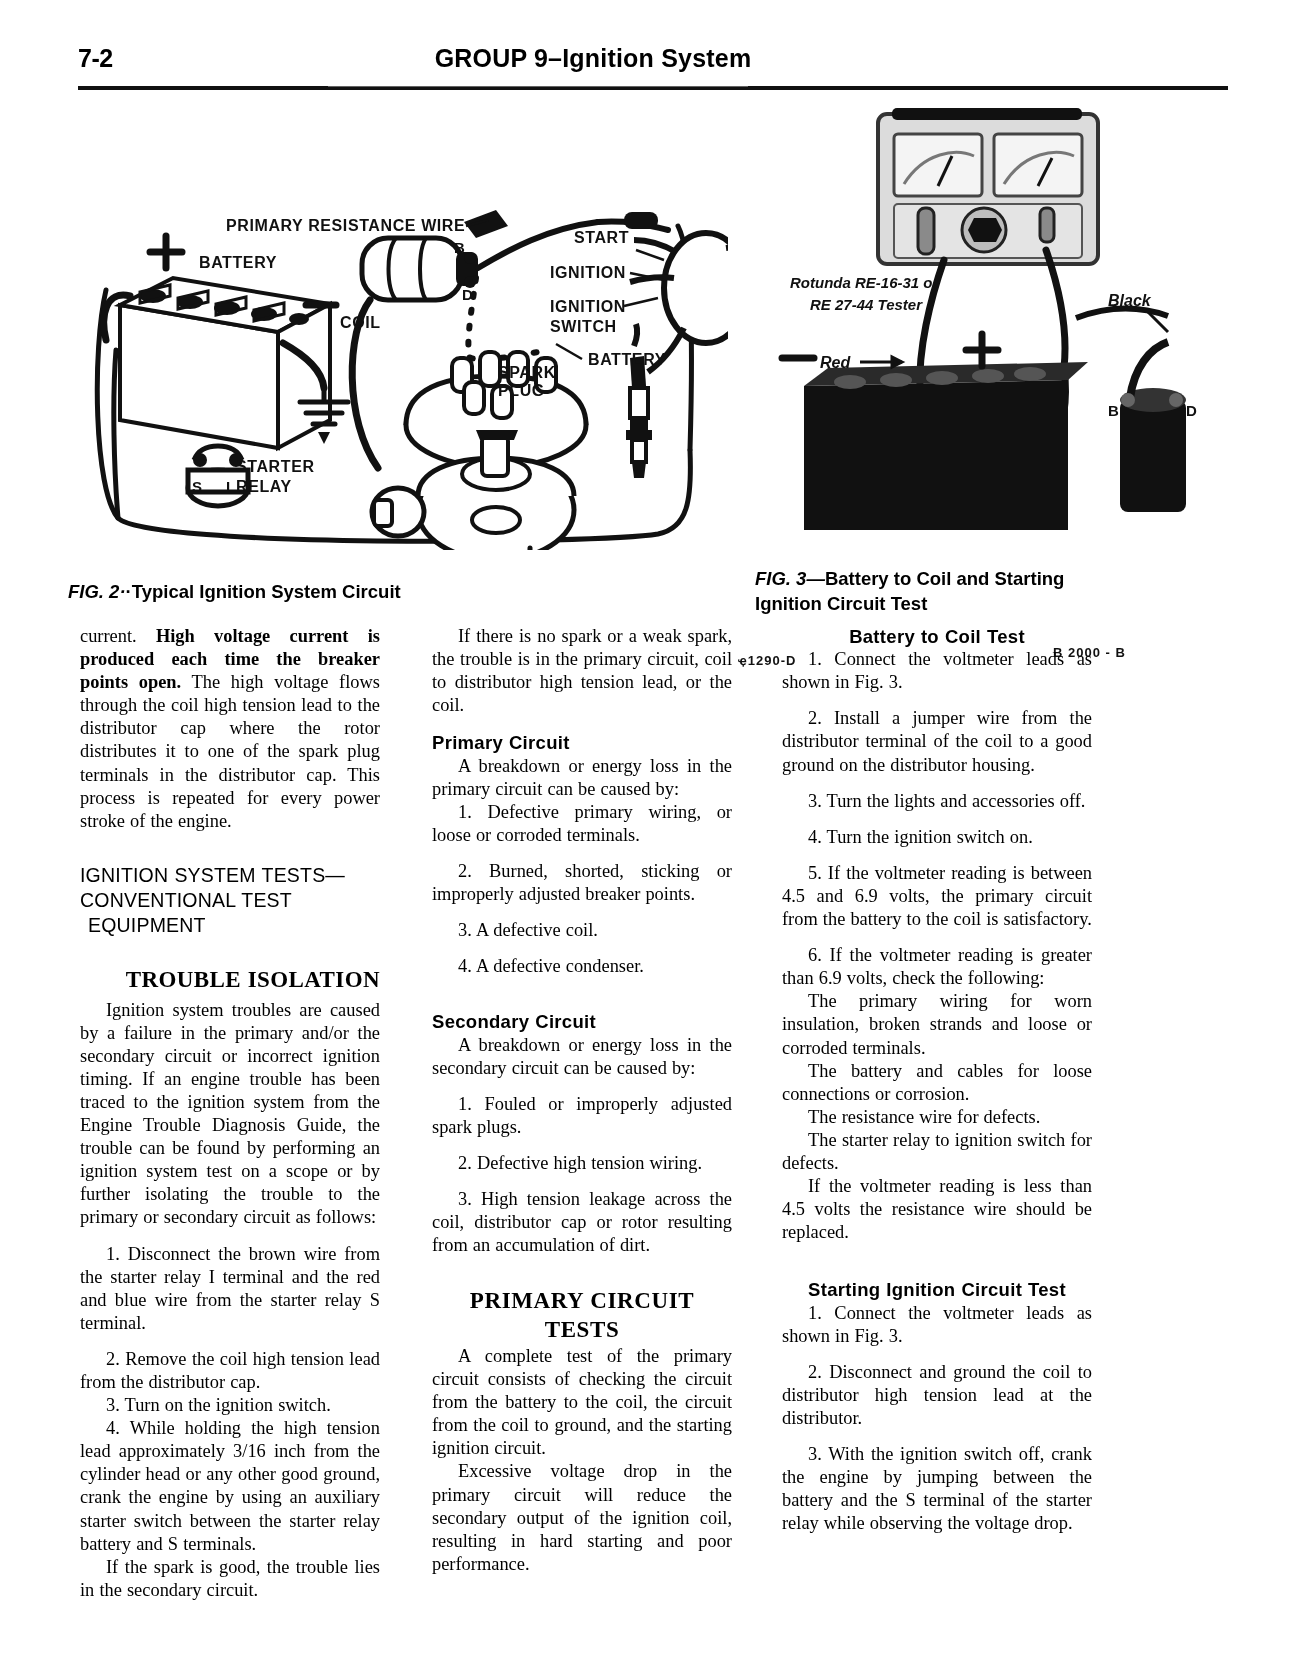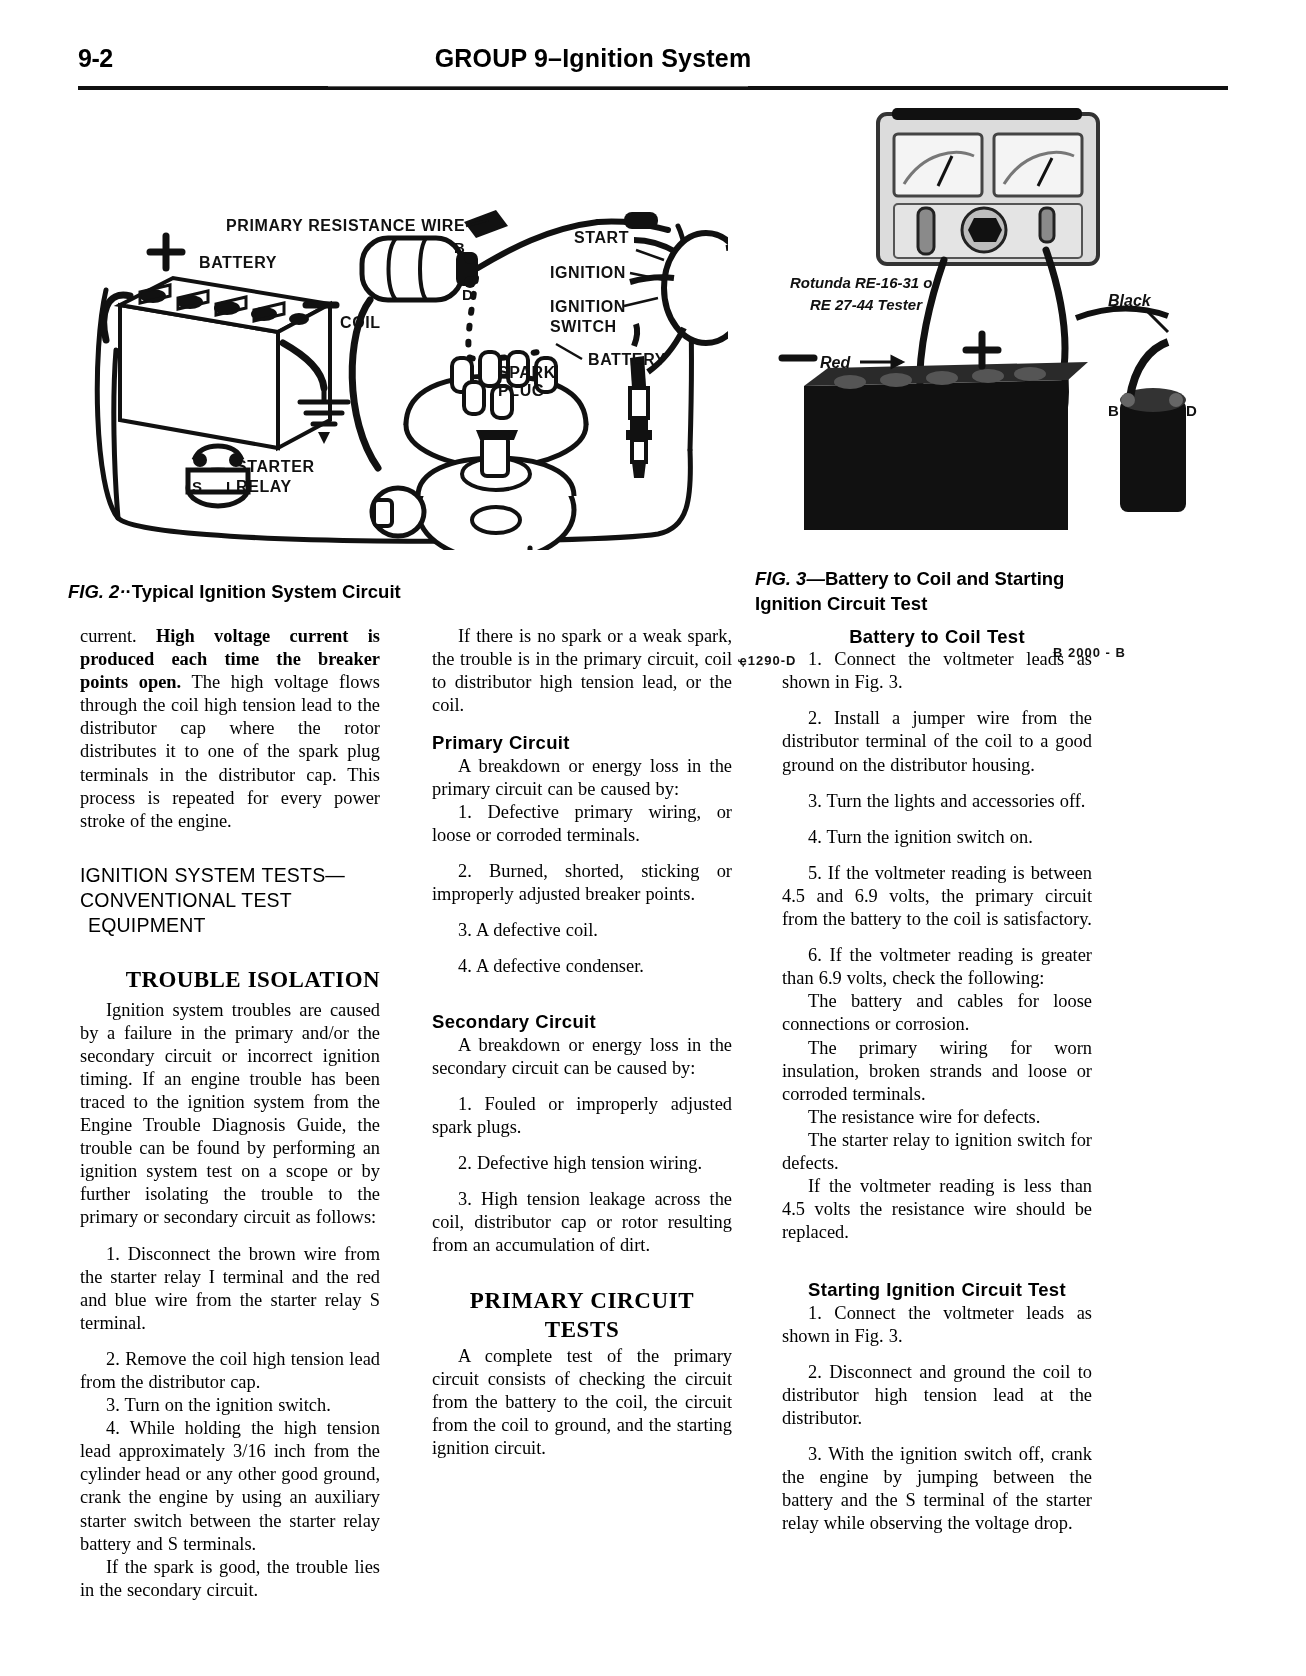--- a/index.html
+++ b/index.html
@@ -110,21 +110,21 @@
   
   svg{display:block;}
   .lbl{font-family:"Liberation Sans",sans-serif;font-weight:bold;}
 </style>
 </head>
 <body>
 
 <div class="page">
 
   <div class="header">
-    <div class="folio">9-2</div>
+    <div class="folio">7-2</div>
     <div class="head-title">GROUP 9–Ignition System</div>
   </div>
   <div class="rule"></div>
 
   <div class="fig-zone">
 
     <div class="fig2-box">
       <svg viewBox="0 0 650 450" width="650" height="450">
         <g fill="none" stroke="#111" stroke-width="5" stroke-linecap="round" stroke-linejoin="round">
 
@@ -411,33 +411,34 @@
       <h4 class="minor" style="margin-top:32px">Secondary  Circuit</h4>
 
       <p class="after-head">A breakdown or energy loss in the secondary circuit can be caused by:</p>
       <p class="gap">1. Fouled or improperly adjusted spark plugs.</p>
       <p class="gap">2. Defective high tension wiring.</p>
       <p class="gap">3. High tension leakage across the coil, distributor cap or rotor resulting from an accumulation of dirt.</p>
 
       <h3 class="sub" style="margin-top:30px">PRIMARY CIRCUIT TESTS</h3>
 
       <p class="after-head">A complete test of the primary circuit consists of checking the circuit from the battery to the coil, the circuit from the coil to ground, and the starting ignition circuit.</p>
+      <p>Excessive voltage drop in the primary circuit will reduce the secondary output of the ignition coil, resulting in hard starting and poor performance.</p>
     </div>
 
     <div class="col col-3">
       <h4 class="minor ctr" style="margin-top:0">Battery  to  Coil  Test</h4>
 
       <p class="after-head">1. Connect the voltmeter leads as shown in Fig. 3.</p>
       <p class="gap">2. Install a jumper wire from the distributor terminal of the coil to a good ground on the distributor housing.</p>
       <p class="gap">3. Turn the lights and accessories off.</p>
       <p class="gap">4. Turn the ignition switch on.</p>
       <p class="gap">5. If the voltmeter reading is between 4.5 and 6.9 volts, the primary circuit from the battery to the coil is satisfactory.</p>
       <p class="gap">6. If the voltmeter reading is greater than 6.9 volts, check the following:</p>
+      <p>The primary wiring for worn insulation, broken strands and loose or corroded terminals.</p>
       <p>The battery and cables for loose connections or corrosion.</p>
-      <p>The primary wiring for worn insulation, broken strands and loose or corroded terminals.</p>
       <p>The resistance wire for defects.</p>
       <p>The starter relay to ignition switch for defects.</p>
       <p>If the voltmeter reading is less than 4.5 volts the resistance wire should be replaced.</p>
 
       <h4 class="minor ctr" style="margin-top:34px">Starting  Ignition  Circuit  Test</h4>
 
       <p class="after-head">1. Connect the voltmeter leads as shown in Fig. 3.</p>
       <p class="gap">2. Disconnect and ground the coil to distributor high tension lead at the distributor.</p>
       <p class="gap">3. With the ignition switch off, crank the engine by jumping between the battery and the S terminal of the starter relay while observing the voltage drop.</p>
     </div>

